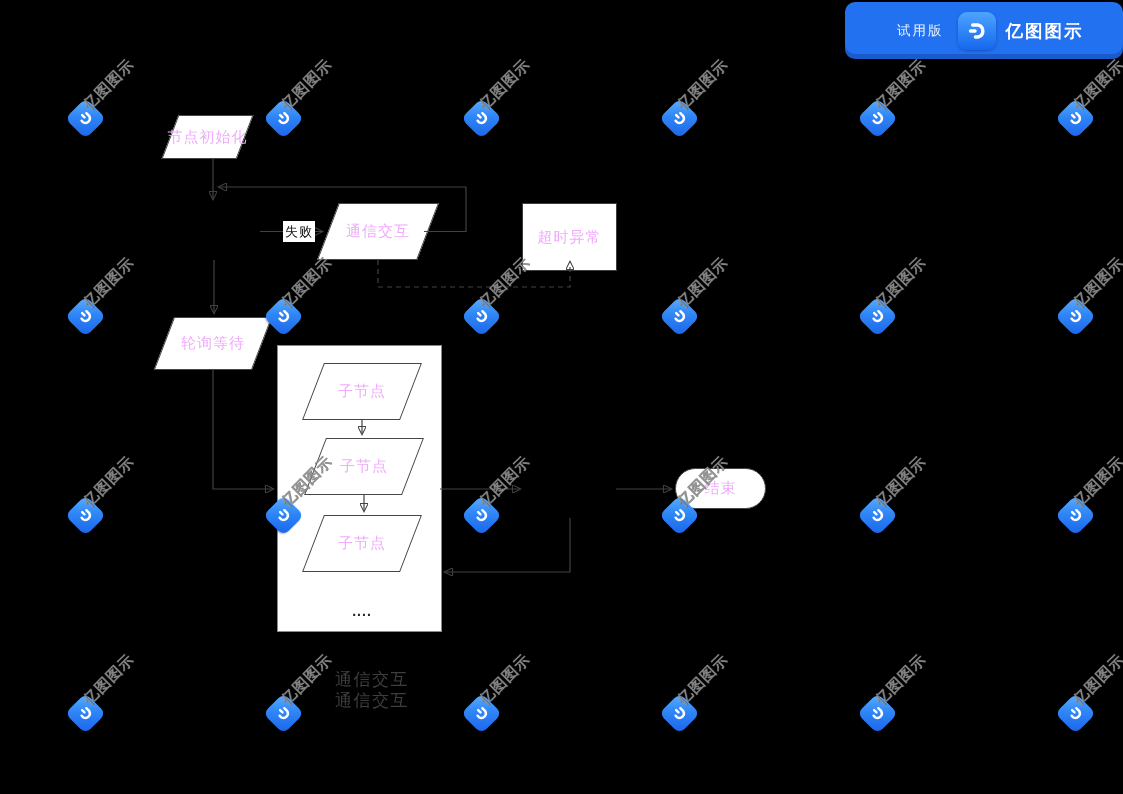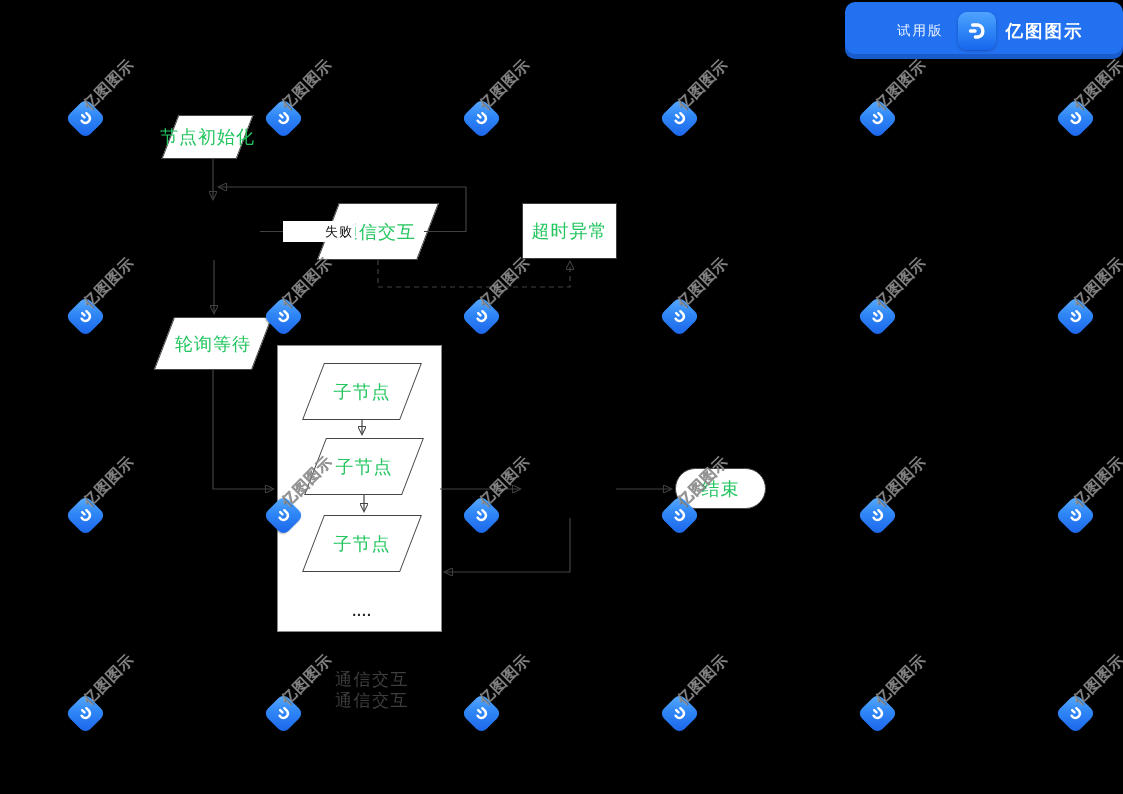--- a/index.html
+++ b/index.html
@@ -5,21 +5,21 @@
   html,body{margin:0;padding:0;}
   body{
     width:1123px;height:794px;position:relative;overflow:hidden;
     background:#000;font-family:"Liberation Sans",sans-serif;
     -webkit-font-smoothing:antialiased;
   }
   
   .canvas{position:absolute;inset:0;}
   .node{position:absolute;display:flex;align-items:center;justify-content:center;}
   .nlabel{
-    position:relative;z-index:2;color:#22c55e;font-size:18px;
+    position:relative;z-index:2;color:#f0abfc;font-size:15px;
     letter-spacing:1px;white-space:nowrap;
   }
   
   .para .pshape{
     position:absolute;top:0;bottom:0;left:var(--sk,11px);right:var(--sk,11px);
     background:#fff;border:1.4px solid #454545;transform:skewX(-21deg);
   }
   
   .rect .rshape{position:absolute;inset:0;background:#fff;border:1.5px solid #3d3d3d;}
   
@@ -27,21 +27,21 @@
   
   .diamond svg{position:absolute;inset:0;width:100%;height:100%;}
   .diamond polygon{fill:#fff;stroke:#454545;stroke-width:1.6;vector-effect:non-scaling-stroke;}
   
   .frame{position:absolute;background:#fff;border:1.2px solid #8a8a8a;}
   .dots{position:absolute;color:#222;font-size:14px;font-weight:bold;letter-spacing:1px;
         display:flex;align-items:center;justify-content:center;}
   
   .chip{
     position:absolute;background:#fff;color:#111;font-size:13px;letter-spacing:1px;
-    display:flex;align-items:center;justify-content:center;z-index:5;padding-left:40px;
+    display:flex;align-items:center;justify-content:center;z-index:5;
   }
   
   svg.connectors{position:absolute;inset:0;z-index:4;}
   svg.connectors path{fill:none;stroke:#424242;stroke-width:1.2;}
   svg.connectors path.dashed{stroke-dasharray:5 4;}
   
   .legend{position:absolute;left:335px;top:669px;color:#3e3e3e;font-size:17px;
           line-height:21px;letter-spacing:1.5px;z-index:1;}
   
   .wm-layer{position:absolute;inset:0;z-index:8;pointer-events:none;}
@@ -87,21 +87,21 @@
     <div class="pshape"></div>
     <span class="nlabel">节点初始化</span>
   </div>
 
 
   <div class="node para" style="left:316px;top:203px;width:124px;height:57px;--sk:12px">
     <div class="pshape"></div>
     <span class="nlabel">通信交互</span>
   </div>
 
-  <div class="node rect" style="left:522px;top:203px;width:95px;height:56px">
+  <div class="node rect" style="left:522px;top:203px;width:95px;height:68px">
     <div class="rshape"></div>
     <span class="nlabel">超时异常</span>
   </div>
 
   <div class="node para" style="left:153px;top:317px;width:120px;height:53px;--sk:11px">
     <div class="pshape"></div>
     <span class="nlabel">轮询等待</span>
   </div>
 
   <div class="node para" style="left:301px;top:363px;width:122px;height:57px;--sk:12px">

